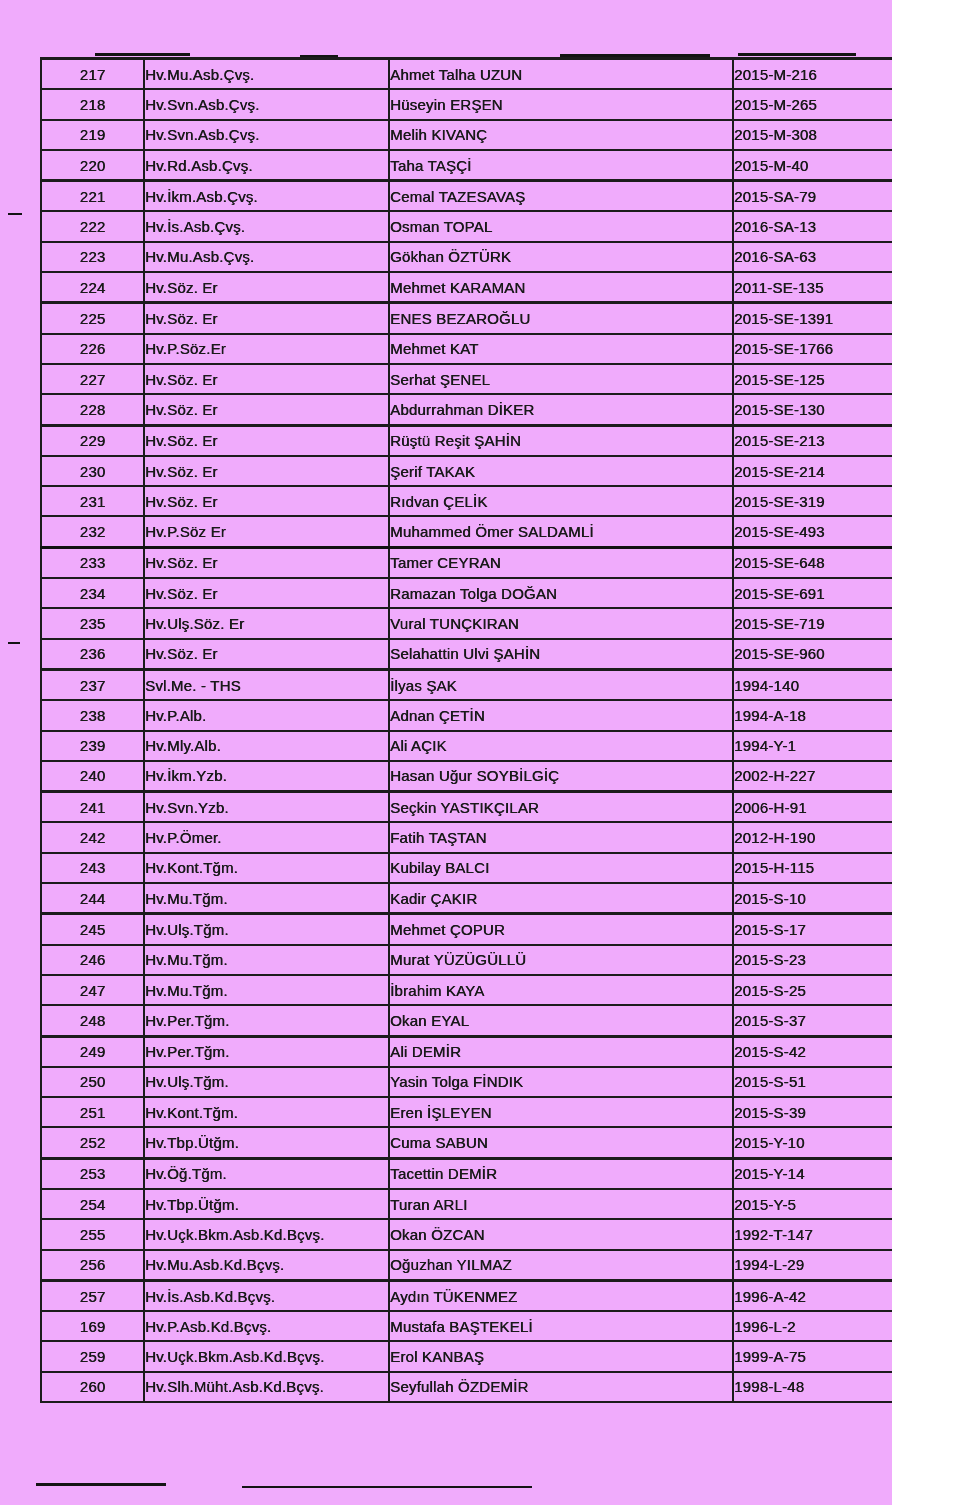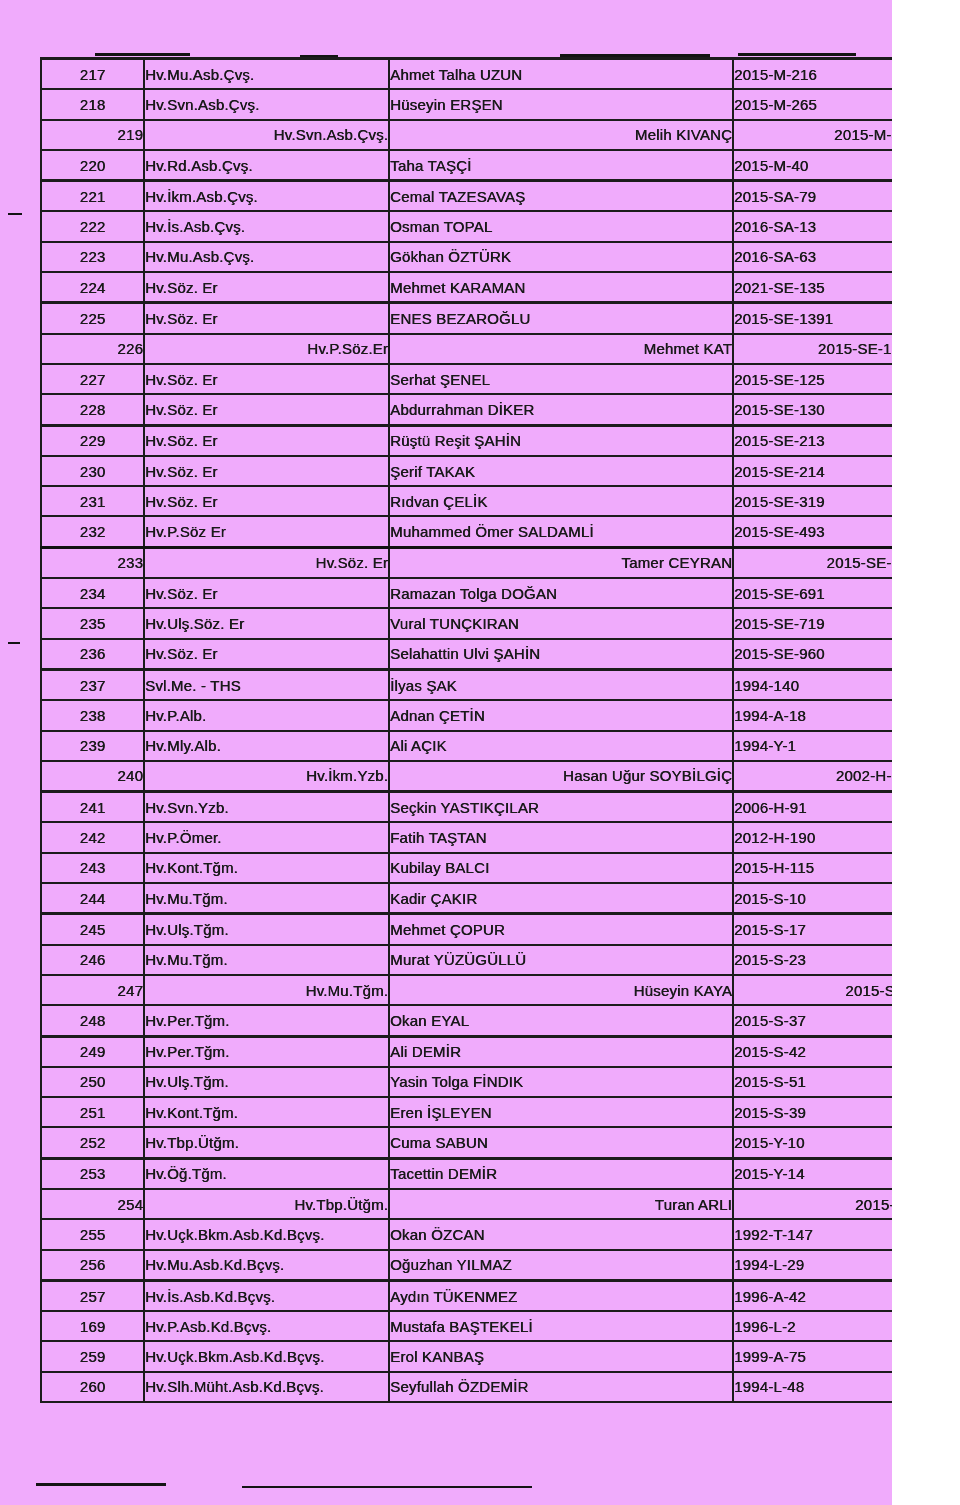--- a/index.html
+++ b/index.html
@@ -25,21 +25,21 @@
     padding:0;
     font-size:15px;
     letter-spacing:.2px;
     white-space:nowrap;
     overflow:hidden;
     text-shadow:.45px 0 0 currentColor; 
     vertical-align:middle;
   }
   
   table.roster tr:nth-child(4n+1) td{border-top-width:3px;}
-  table.roster tr:nth-child(7n+3) td{border-top-color:#111;text-align:right;}
+  table.roster tr:nth-child(7n+3) td{border-top-color:#111;}
   td.c-no{text-align:center;}
   td.c-rank{padding-left:9px;}
   td.c-name{padding-left:10px;}
   td.c-code{padding-left:8px;}
   
   .smudge{position:absolute;background:#141414;}
   .s1{left:95px;top:53px;width:95px;height:3px;}
   .s2{left:300px;top:55px;width:38px;height:2px;}
   .s3{left:560px;top:54px;width:150px;height:3px;}
   .s4{left:738px;top:53px;width:118px;height:3px;}
@@ -109,21 +109,21 @@
         <tr>
       <td class="c-no">223</td>
       <td class="c-rank">Hv.Mu.Asb.Çvş.</td>
       <td class="c-name">Gökhan ÖZTÜRK</td>
       <td class="c-code">2016-SA-63</td>
     </tr>
         <tr>
       <td class="c-no">224</td>
       <td class="c-rank">Hv.Söz. Er</td>
       <td class="c-name">Mehmet KARAMAN</td>
-      <td class="c-code">2021-SE-135</td>
+      <td class="c-code">2011-SE-135</td>
     </tr>
         <tr>
       <td class="c-no">225</td>
       <td class="c-rank">Hv.Söz. Er</td>
       <td class="c-name">ENES BEZAROĞLU</td>
       <td class="c-code">2015-SE-1391</td>
     </tr>
         <tr>
       <td class="c-no">226</td>
       <td class="c-rank">Hv.P.Söz.Er</td>
@@ -246,21 +246,21 @@
     </tr>
         <tr>
       <td class="c-no">246</td>
       <td class="c-rank">Hv.Mu.Tğm.</td>
       <td class="c-name">Murat YÜZÜGÜLLÜ</td>
       <td class="c-code">2015-S-23</td>
     </tr>
         <tr>
       <td class="c-no">247</td>
       <td class="c-rank">Hv.Mu.Tğm.</td>
-      <td class="c-name">Hüseyin KAYA</td>
+      <td class="c-name">İbrahim KAYA</td>
       <td class="c-code">2015-S-25</td>
     </tr>
         <tr>
       <td class="c-no">248</td>
       <td class="c-rank">Hv.Per.Tğm.</td>
       <td class="c-name">Okan EYAL</td>
       <td class="c-code">2015-S-37</td>
     </tr>
         <tr>
       <td class="c-no">249</td>
@@ -325,18 +325,18 @@
         <tr>
       <td class="c-no">259</td>
       <td class="c-rank">Hv.Uçk.Bkm.Asb.Kd.Bçvş.</td>
       <td class="c-name">Erol KANBAŞ</td>
       <td class="c-code">1999-A-75</td>
     </tr>
         <tr>
       <td class="c-no">260</td>
       <td class="c-rank">Hv.Slh.Müht.Asb.Kd.Bçvş.</td>
       <td class="c-name">Seyfullah ÖZDEMİR</td>
-      <td class="c-code">1994-L-48</td>
+      <td class="c-code">1998-L-48</td>
     </tr>
       </tbody>
   </table>
 
 </div>
 
 </body></html>

